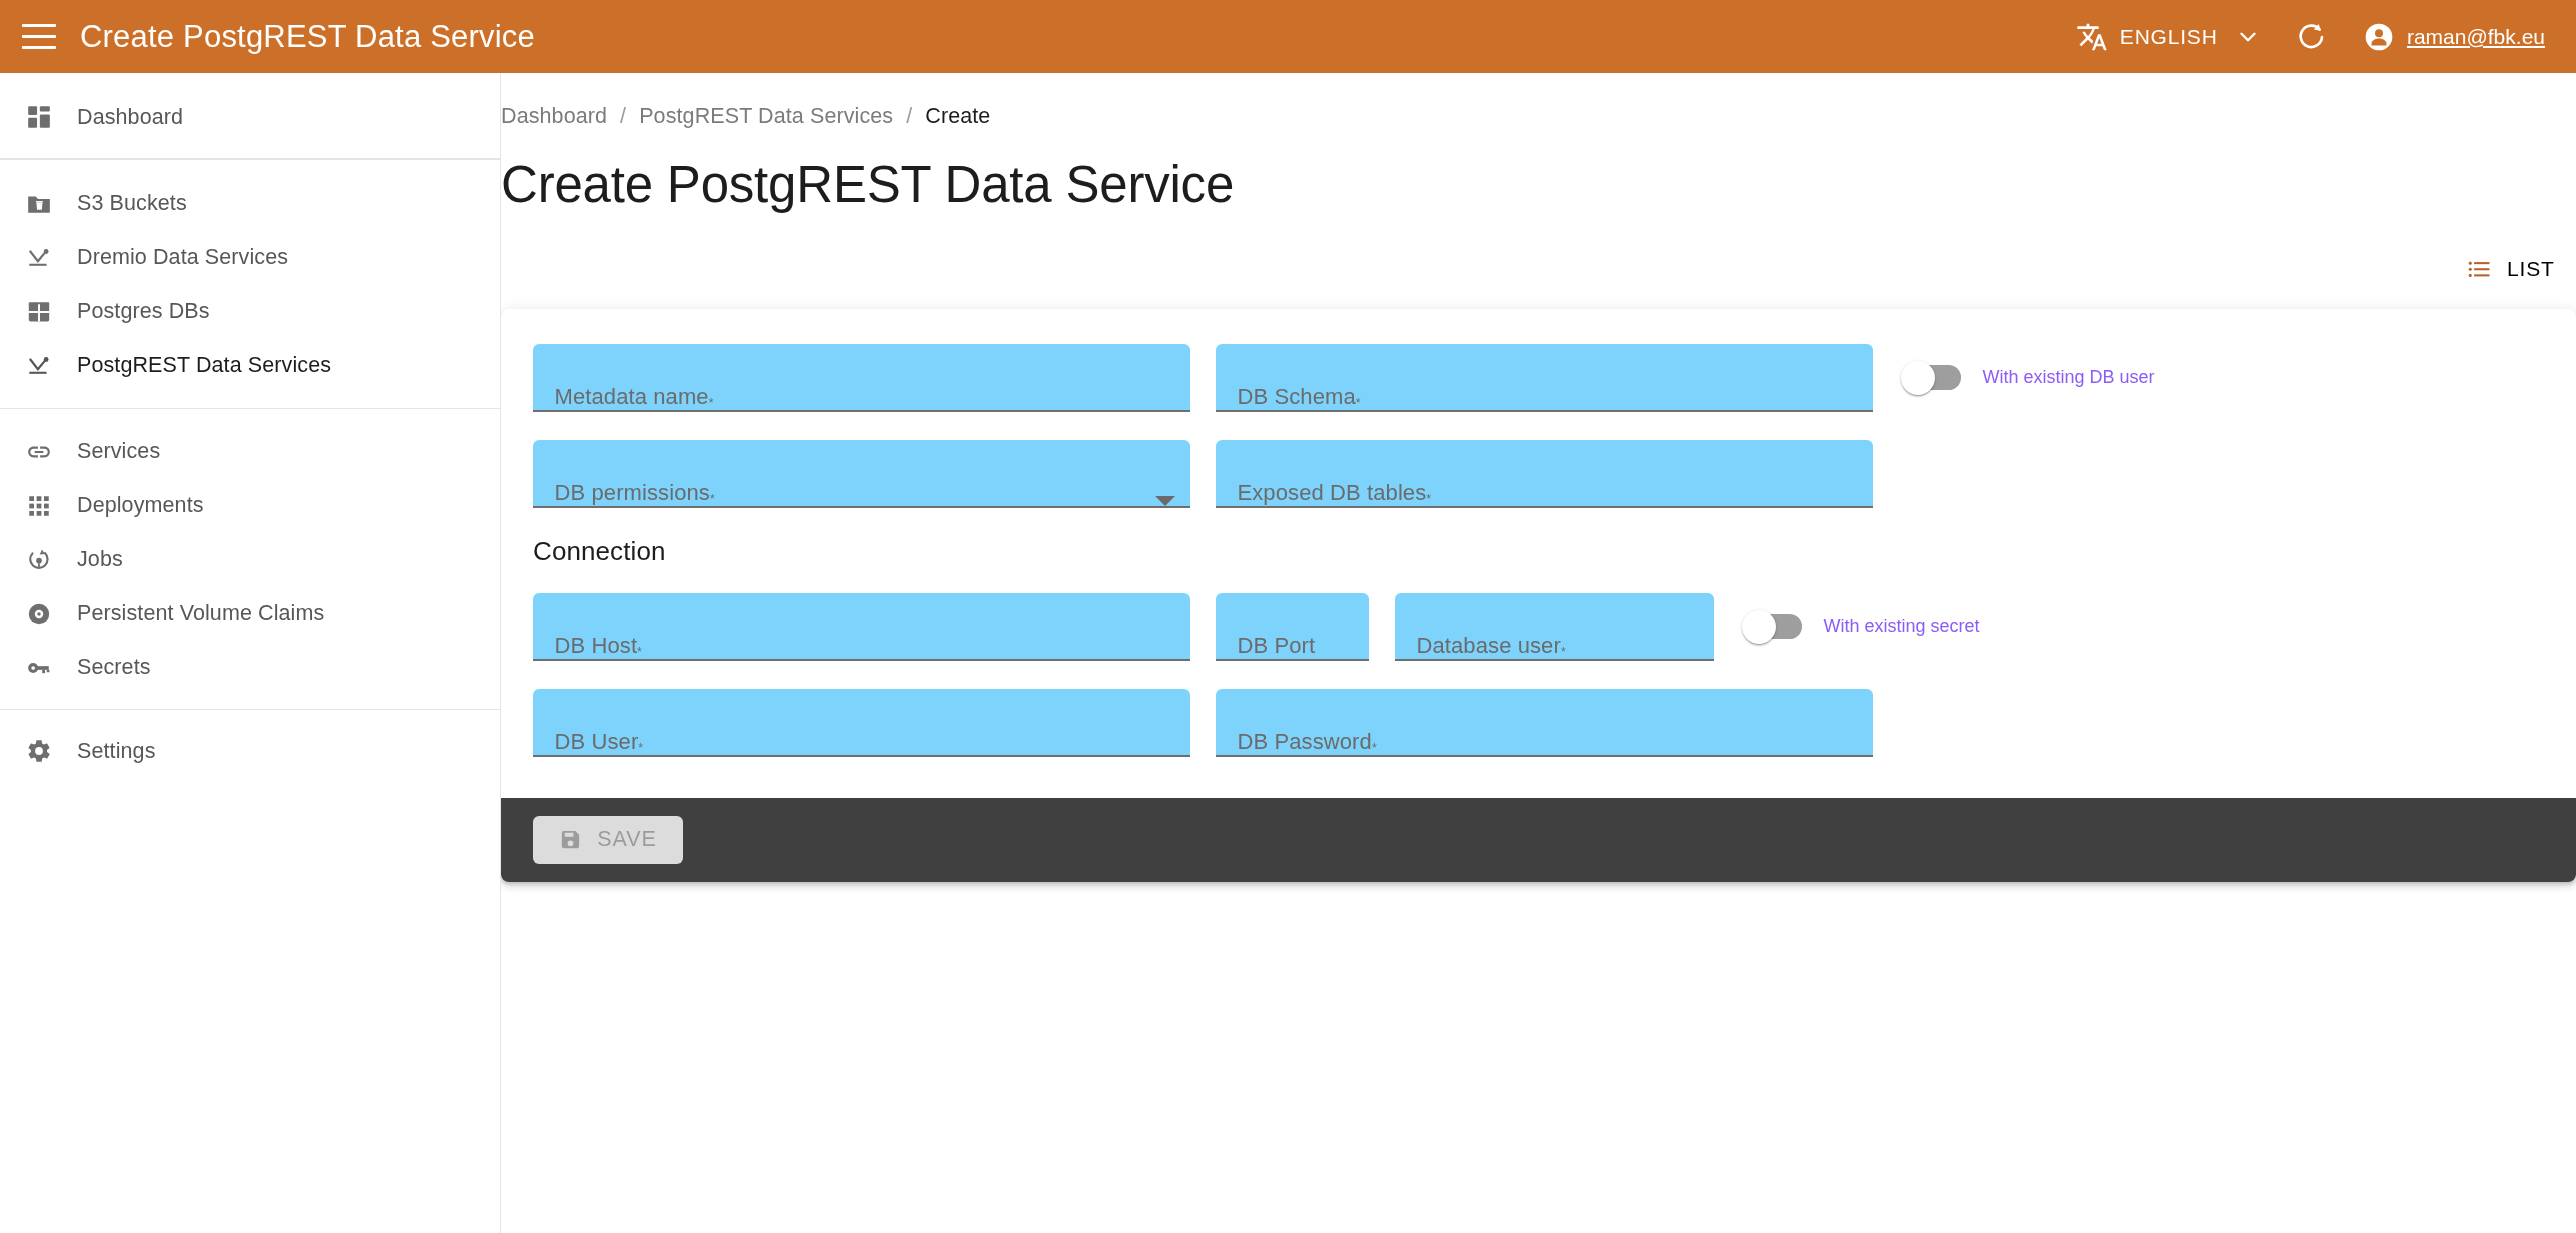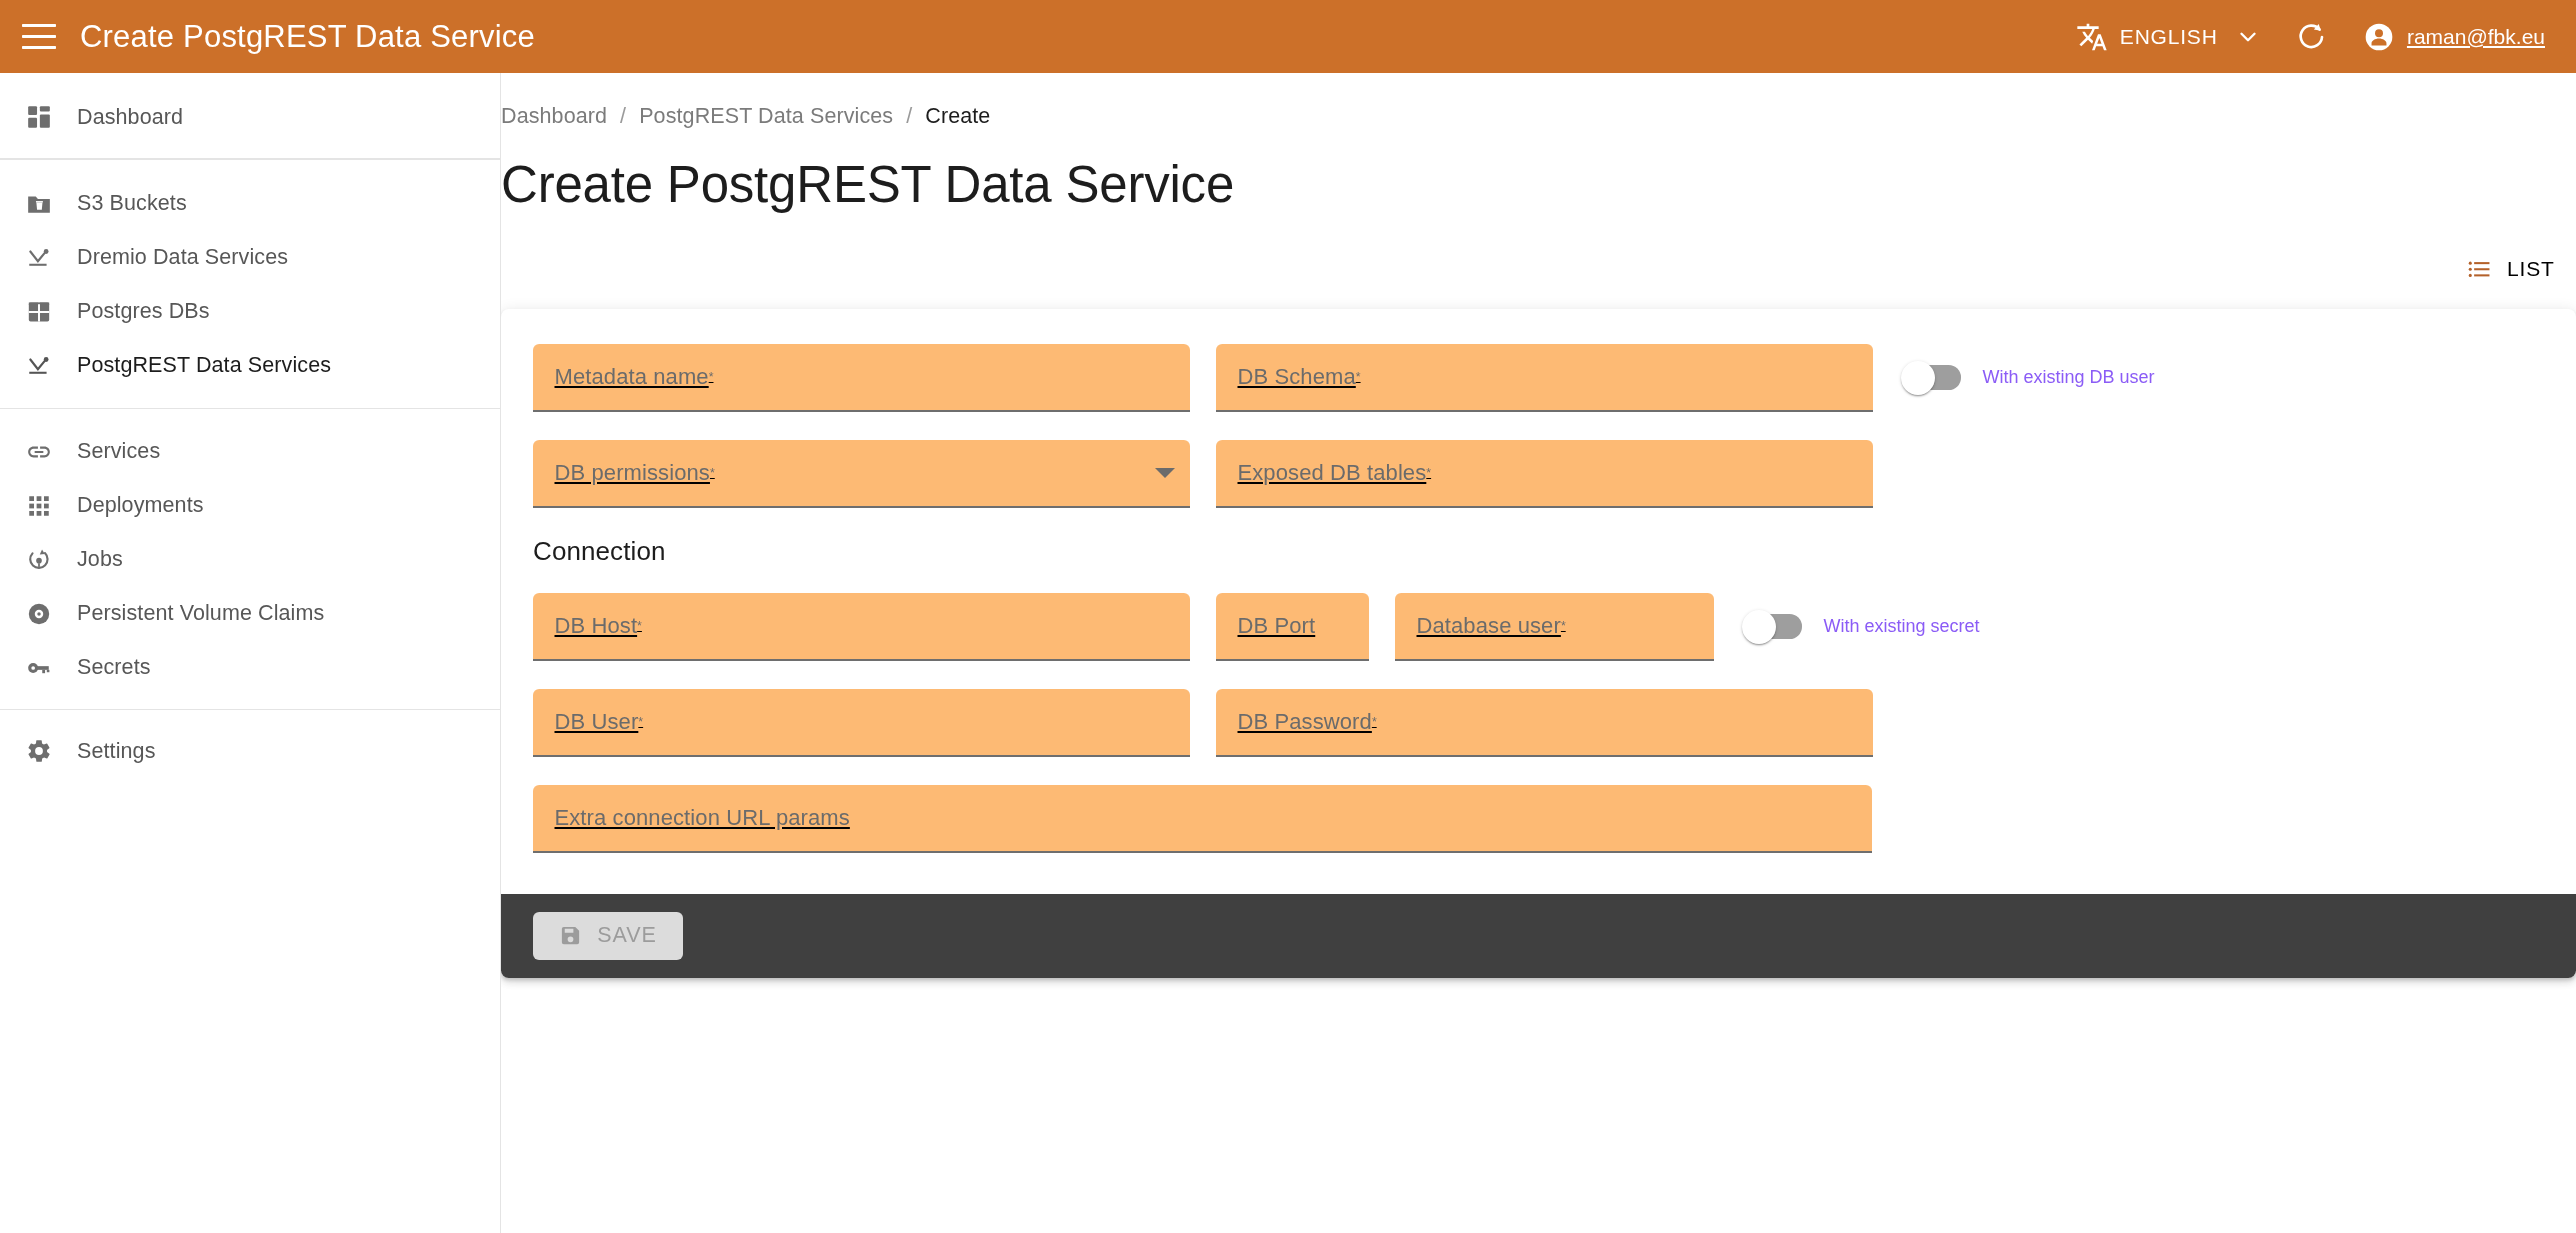--- a/index.html
+++ b/index.html
@@ -121,28 +121,27 @@
     overflow: hidden;
   }
   .card-body { padding: 35px 32px 41px 32px; }
 
   .form-row { display: flex; align-items: flex-start; margin-bottom: 28px; }
   .form-row:last-child { margin-bottom: 0; }
 
   
   .field {
     position: relative;
-    background: #fdba74;
+    background: #7dd3fc;
     border-radius: 6.1px 6.1px 0 0;
     border-bottom: 2.3px solid #6e6e6e;
     height: 68px;
-    display: flex; align-items: center;
+    display: flex; align-items: flex-end;
     padding: 0 21.5px;
     cursor: text;
-    text-decoration: underline;
   }
   .field .ph {
     font-size: 22px; color: #6b6b6b; letter-spacing: 0.1px;
     white-space: nowrap; pointer-events: none;
   }
   .field .req { color: #6b6b6b; }
   .field.select { cursor: pointer; padding-right: 15.3px; }
   .select-arrow {
     margin-left: auto;
     width: 0; height: 0;
@@ -486,25 +485,20 @@
         <div class="field w-user">
           <span class="ph">DB User</span>
             <span class="req">*</span>
         </div>
         <div class="field w-pass">
           <span class="ph">DB Password</span>
             <span class="req">*</span>
         </div>
       </div>
 
-      <div class="form-row">
-        <div class="field w-extra">
-          <span class="ph">Extra connection URL params</span>
-        </div>
-      </div>
 
     </div>
 
     <div class="card-footer">
       <button class="save-btn" disabled="">
         <svg class="save-icon" viewBox="0 0 24 24">
           <path fill="#9c9c9c" d="M17 3H5a2 2 0 0 0-2 2v14a2 2 0 0 0 2 2h14a2 2 0 0 0 2-2V7l-4-4zm-5 16a3 3 0 1 1 0-6 3 3 0 0 1 0 6zm3-10H6V5h9v4z"></path>
         </svg>
         <span>SAVE</span>
       </button>

